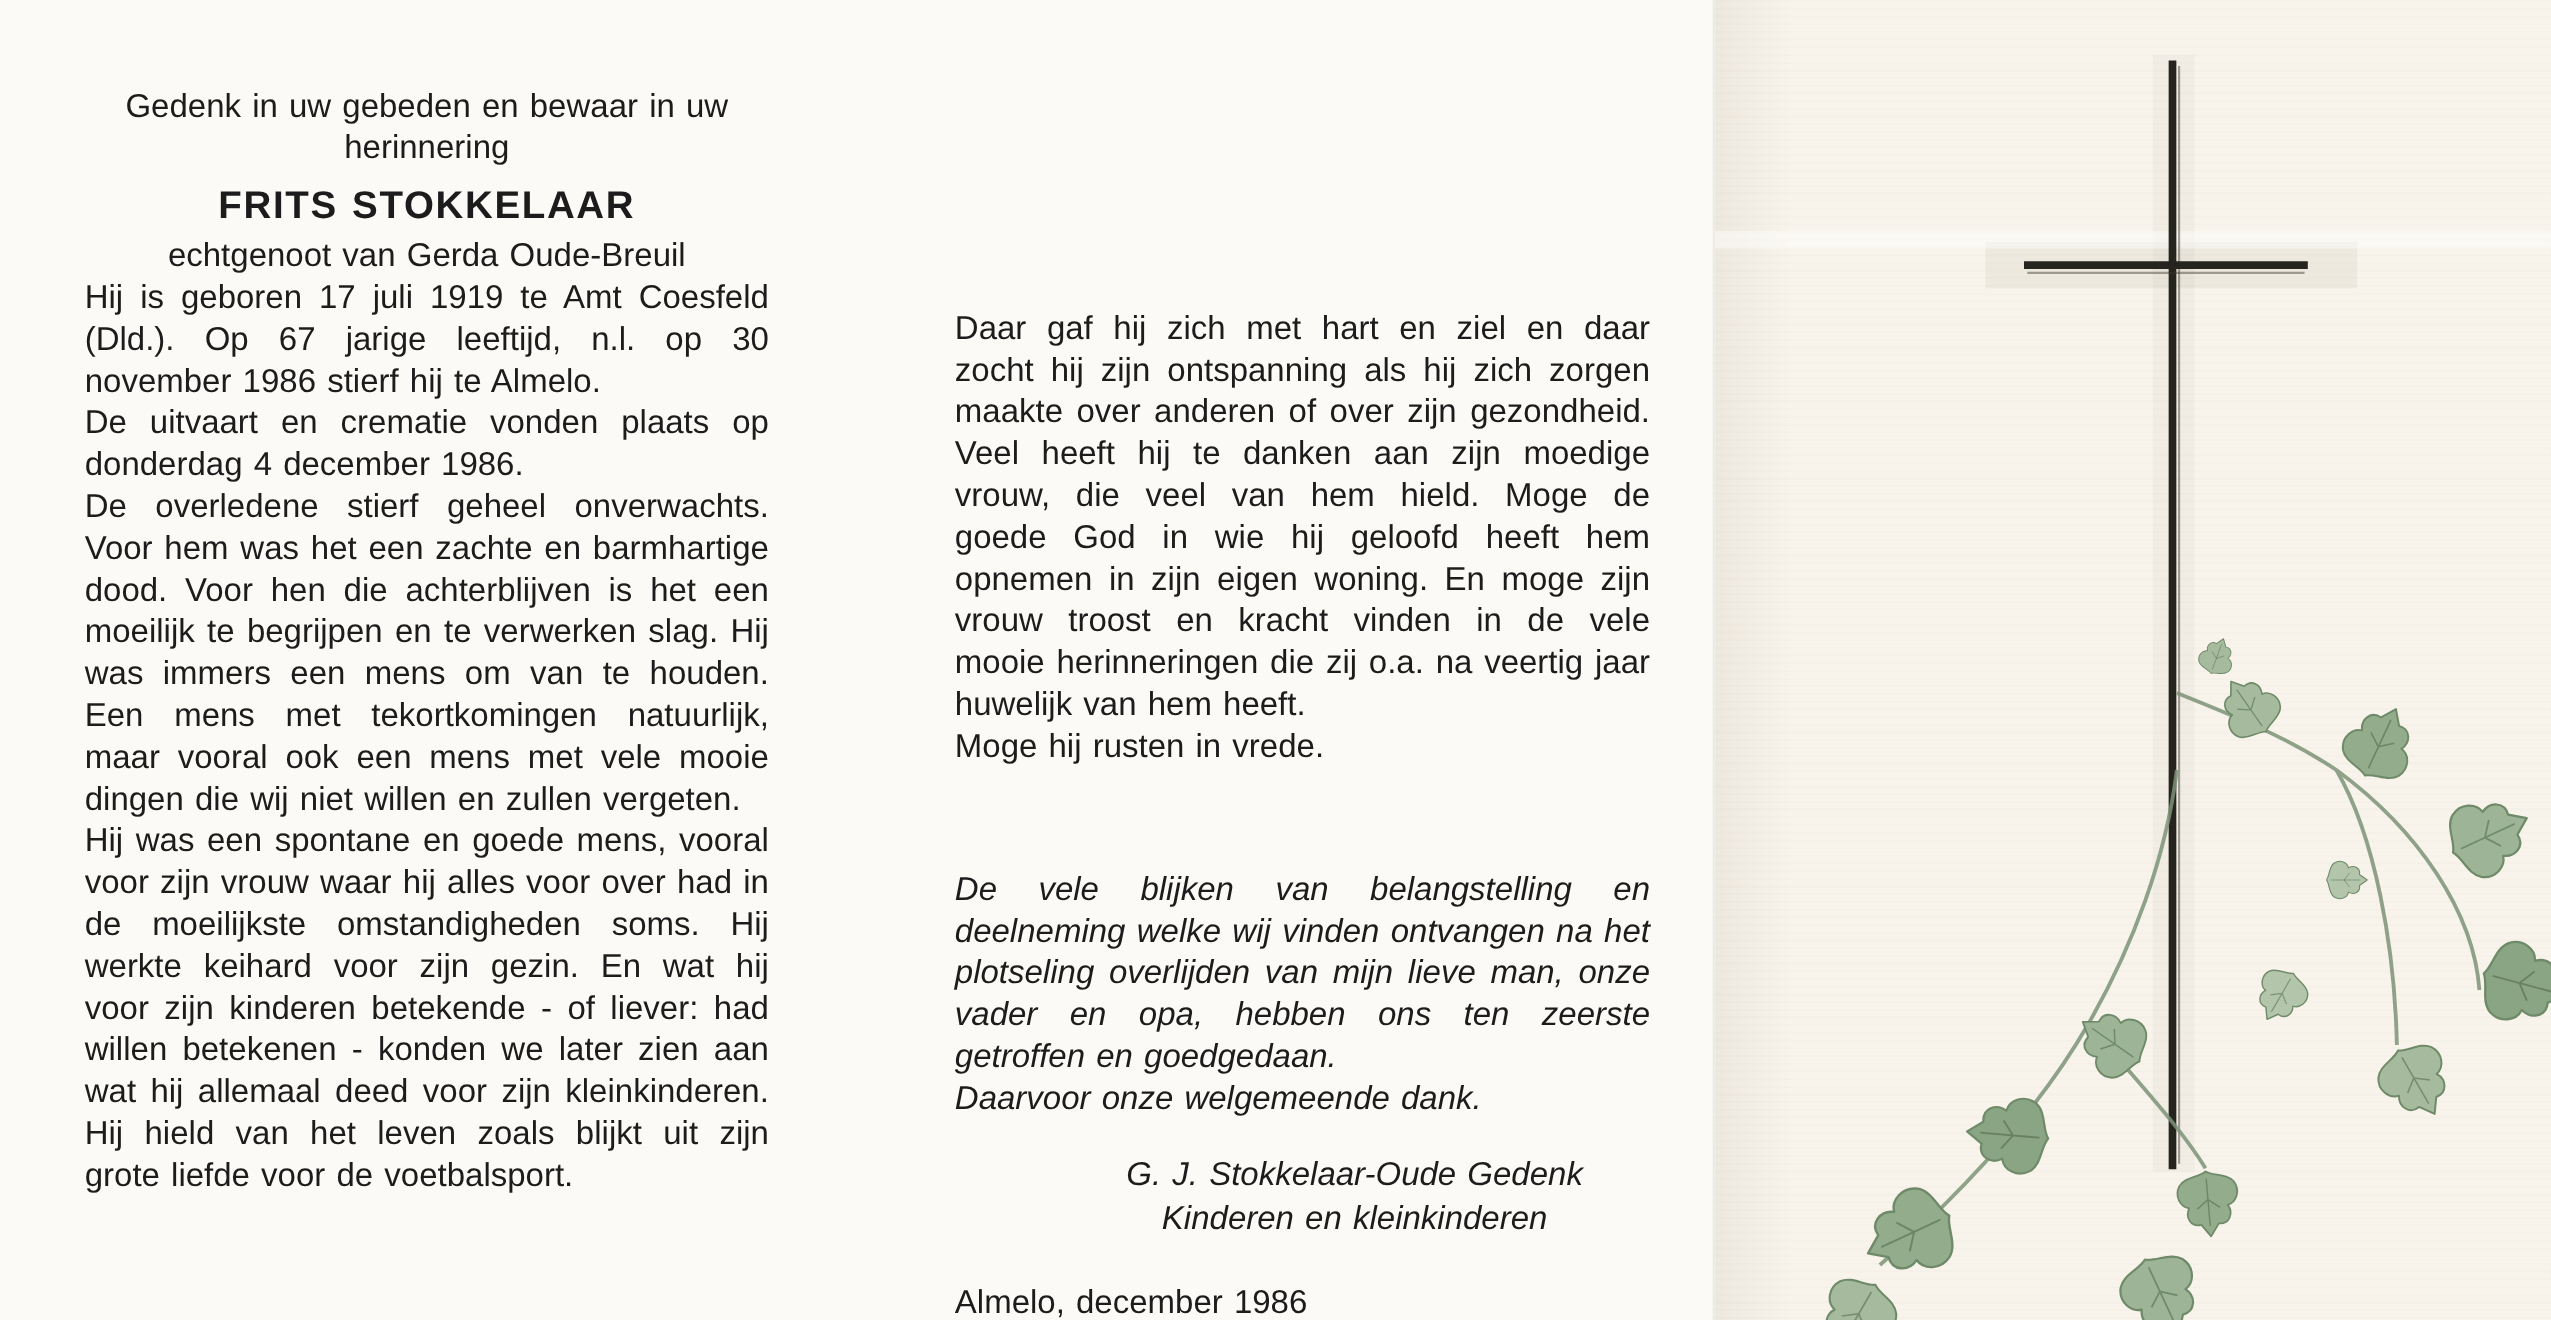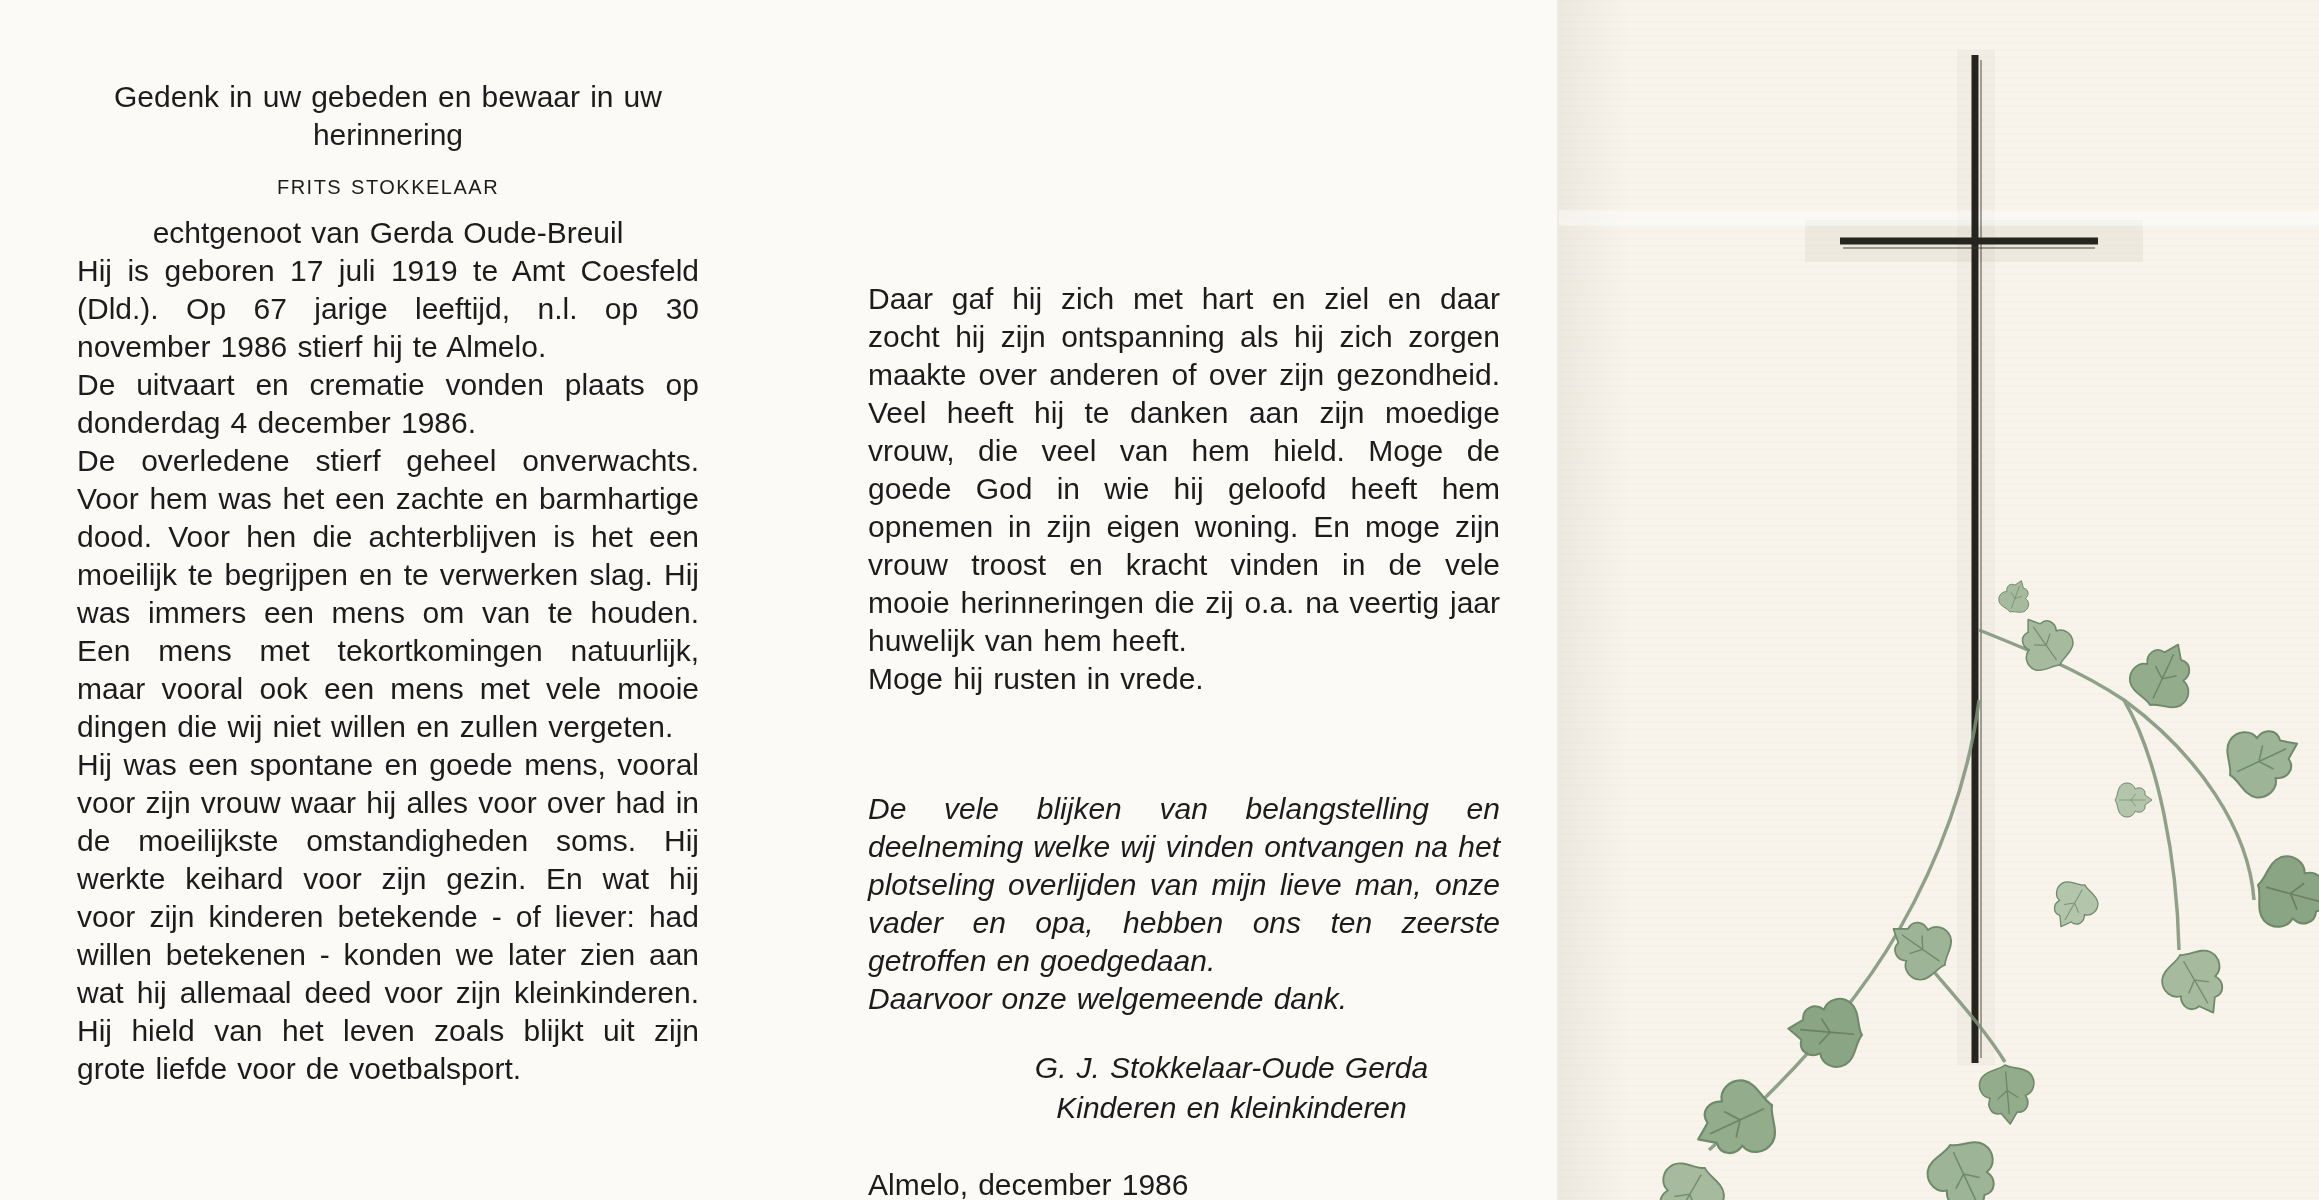--- a/index.html
+++ b/index.html
@@ -26,22 +26,22 @@
   .col-left  { left: 77px;  top: 78px;  width: 622px; }
   .col-mid   { left: 868px; top: 280px; width: 632px; }
 
   .intro {
     text-align: center;
     white-space: pre-line;
   }
   .deceased-name {
     margin-top: 14px;
     text-align: center;
-    font-weight: normal;
-    font-size: 20px;
+    font-weight: bold;
+    font-size: 35px;
     letter-spacing: 1.5px;
   }
   .relation {
     margin-top: 8px;
     text-align: center;
   }
   .para {
     text-align: justify;
     white-space: pre-line;
   }
@@ -109,21 +109,21 @@
 De uitvaart en crematie vonden plaats op donderdag 4 december 1986.</p>
     <p class="para">De overledene stierf geheel onverwachts. Voor hem was het een zachte en barmhartige dood. Voor hen die achterblijven is het een moeilijk te begrijpen en te verwerken slag. Hij was immers een mens om van te houden. Een mens met tekortkomingen natuurlijk, maar vooral ook een mens met vele mooie dingen die wij niet willen en zullen vergeten.
 Hij was een spontane en goede mens, vooral voor zijn vrouw waar hij alles voor over had in de moeilijkste omstandigheden soms. Hij werkte keihard voor zijn gezin. En wat hij voor zijn kinderen betekende - of liever: had willen betekenen - konden we later zien aan wat hij allemaal deed voor zijn kleinkinderen. Hij hield van het leven zoals blijkt uit zijn grote liefde voor de voetbalsport.</p>
   </div>
 
   <div class="col col-mid">
     <p class="para">Daar gaf hij zich met hart en ziel en daar zocht hij zijn ontspanning als hij zich zorgen maakte over anderen of over zijn gezondheid. Veel heeft hij te danken aan zijn moedige vrouw, die veel van hem hield. Moge de goede God in wie hij geloofd heeft hem opnemen in zijn eigen woning. En moge zijn vrouw troost en kracht vinden in de vele mooie herinneringen die zij o.a. na veertig jaar huwelijk van hem heeft.
 Moge hij rusten in vrede.</p>
     <p class="acknowledgement">De vele blijken van belangstelling en deelneming welke wij vinden ontvangen na het plotseling overlijden van mijn lieve man, onze vader en opa, hebben ons ten zeerste getroffen en goedgedaan.
 Daarvoor onze welgemeende dank.</p>
-    <div class="signature">G. J. Stokkelaar-Oude Gerda</div>
+    <div class="signature">G. J. Stokkelaar-Oude Gedenk</div>
     <div class="signature-family">Kinderen en kleinkinderen</div>
     <div class="place-date">Almelo, december 1986</div>
   </div>
 
   <div class="fold-line"></div>
 
   <div class="panel-right">
     <svg class="illustration-svg" width="760" height="1200" viewBox="0 0 760 1200" xmlns="http://www.w3.org/2000/svg">
       <defs>
         <g id="ivy-leaf">

